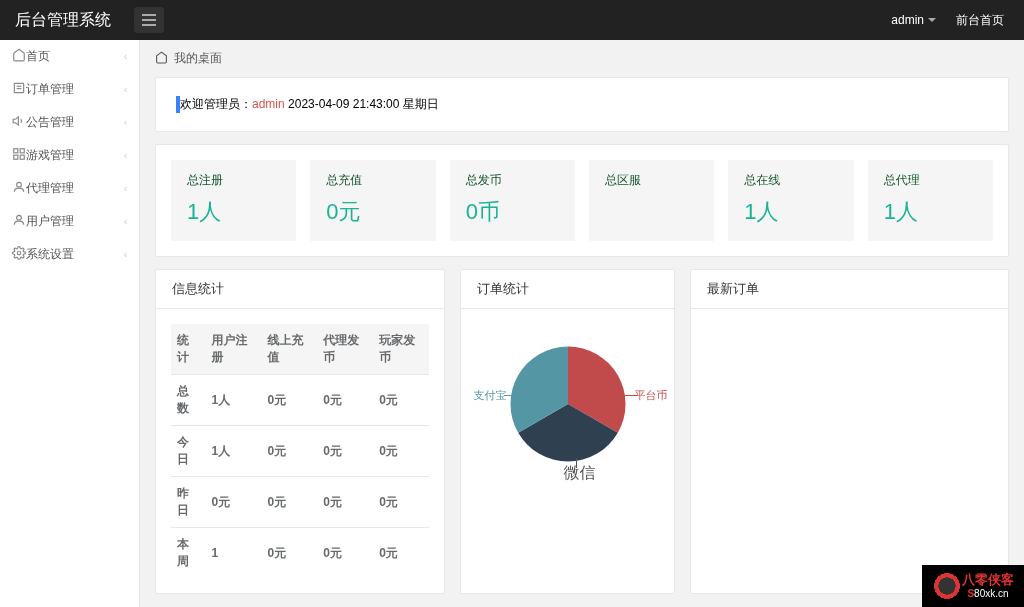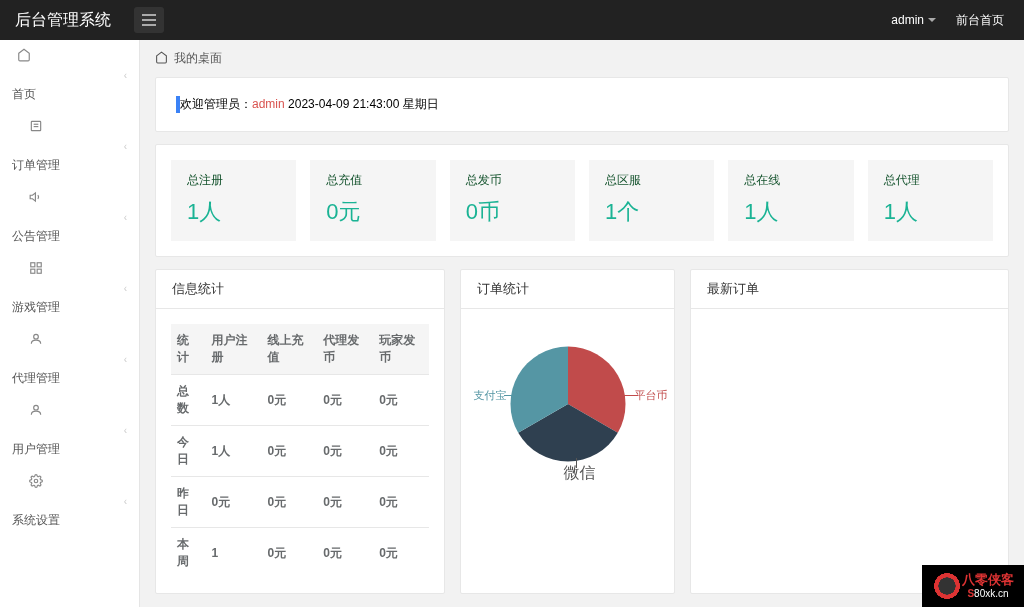--- a/index.html
+++ b/index.html
@@ -13,21 +13,21 @@
     .menu-toggle-lines span { display: block; width: 14px; height: 2px; background: #aaa; }
     .navbar-right { display: flex; align-items: center; padding-right: 20px; gap: 20px; }
     .navbar-right a { color: #fff; text-decoration: none; font-size: 12px; }
     .user-dropdown { display: flex; align-items: center; gap: 4px; }
     .dropdown-arrow { width: 0; height: 0; border-left: 4px solid transparent; border-right: 4px solid transparent; border-top: 4px solid #aaa; }
     
     .container { display: flex; }
     
     .sidebar { width: 140px; background: #fff; border-right: 1px solid #e5e5e5; min-height: calc(100vh - 40px); }
     .sidebar-item { display: flex; align-items: center; justify-content: space-between; padding: 8px 12px; color: #555; cursor: pointer; font-size: 12px; }
-    .sidebar-item-left { display: flex; align-items: center; gap: 24px; flex-direction: column; }
+    .sidebar-item-left { display: flex; gap: 0; }
     .sidebar-icon { width: 14px; height: 14px; display: inline-flex; align-items: center; justify-content: center; color: #888; }
     .chevron { color: #ccc; font-size: 10px; }
     
     .main { flex: 1; padding: 10px 15px; }
     .breadcrumb { display: flex; align-items: center; gap: 6px; color: #555; font-size: 12px; margin-bottom: 10px; }
     .home-icon-small { font-size: 13px; }
     
     .panel { background: #fff; border: 1px solid #e7e7e7; border-radius: 2px; margin-bottom: 12px; }
     
     .welcome-panel { padding: 18px 20px; }
@@ -208,21 +208,20 @@
           <div class="stat-card">
             <div class="stat-label">总充值</div>
             <div class="stat-value">0元</div>
           </div>
           <div class="stat-card">
             <div class="stat-label">总发币</div>
             <div class="stat-value">0币</div>
           </div>
           <div class="stat-card">
             <div class="stat-label">总区服</div>
-            <div class="stat-value">1个</div>
           </div>
           <div class="stat-card">
             <div class="stat-label">总在线</div>
             <div class="stat-value">1人</div>
           </div>
           <div class="stat-card">
             <div class="stat-label">总代理</div>
             <div class="stat-value">1人</div>
           </div>
         </div>

